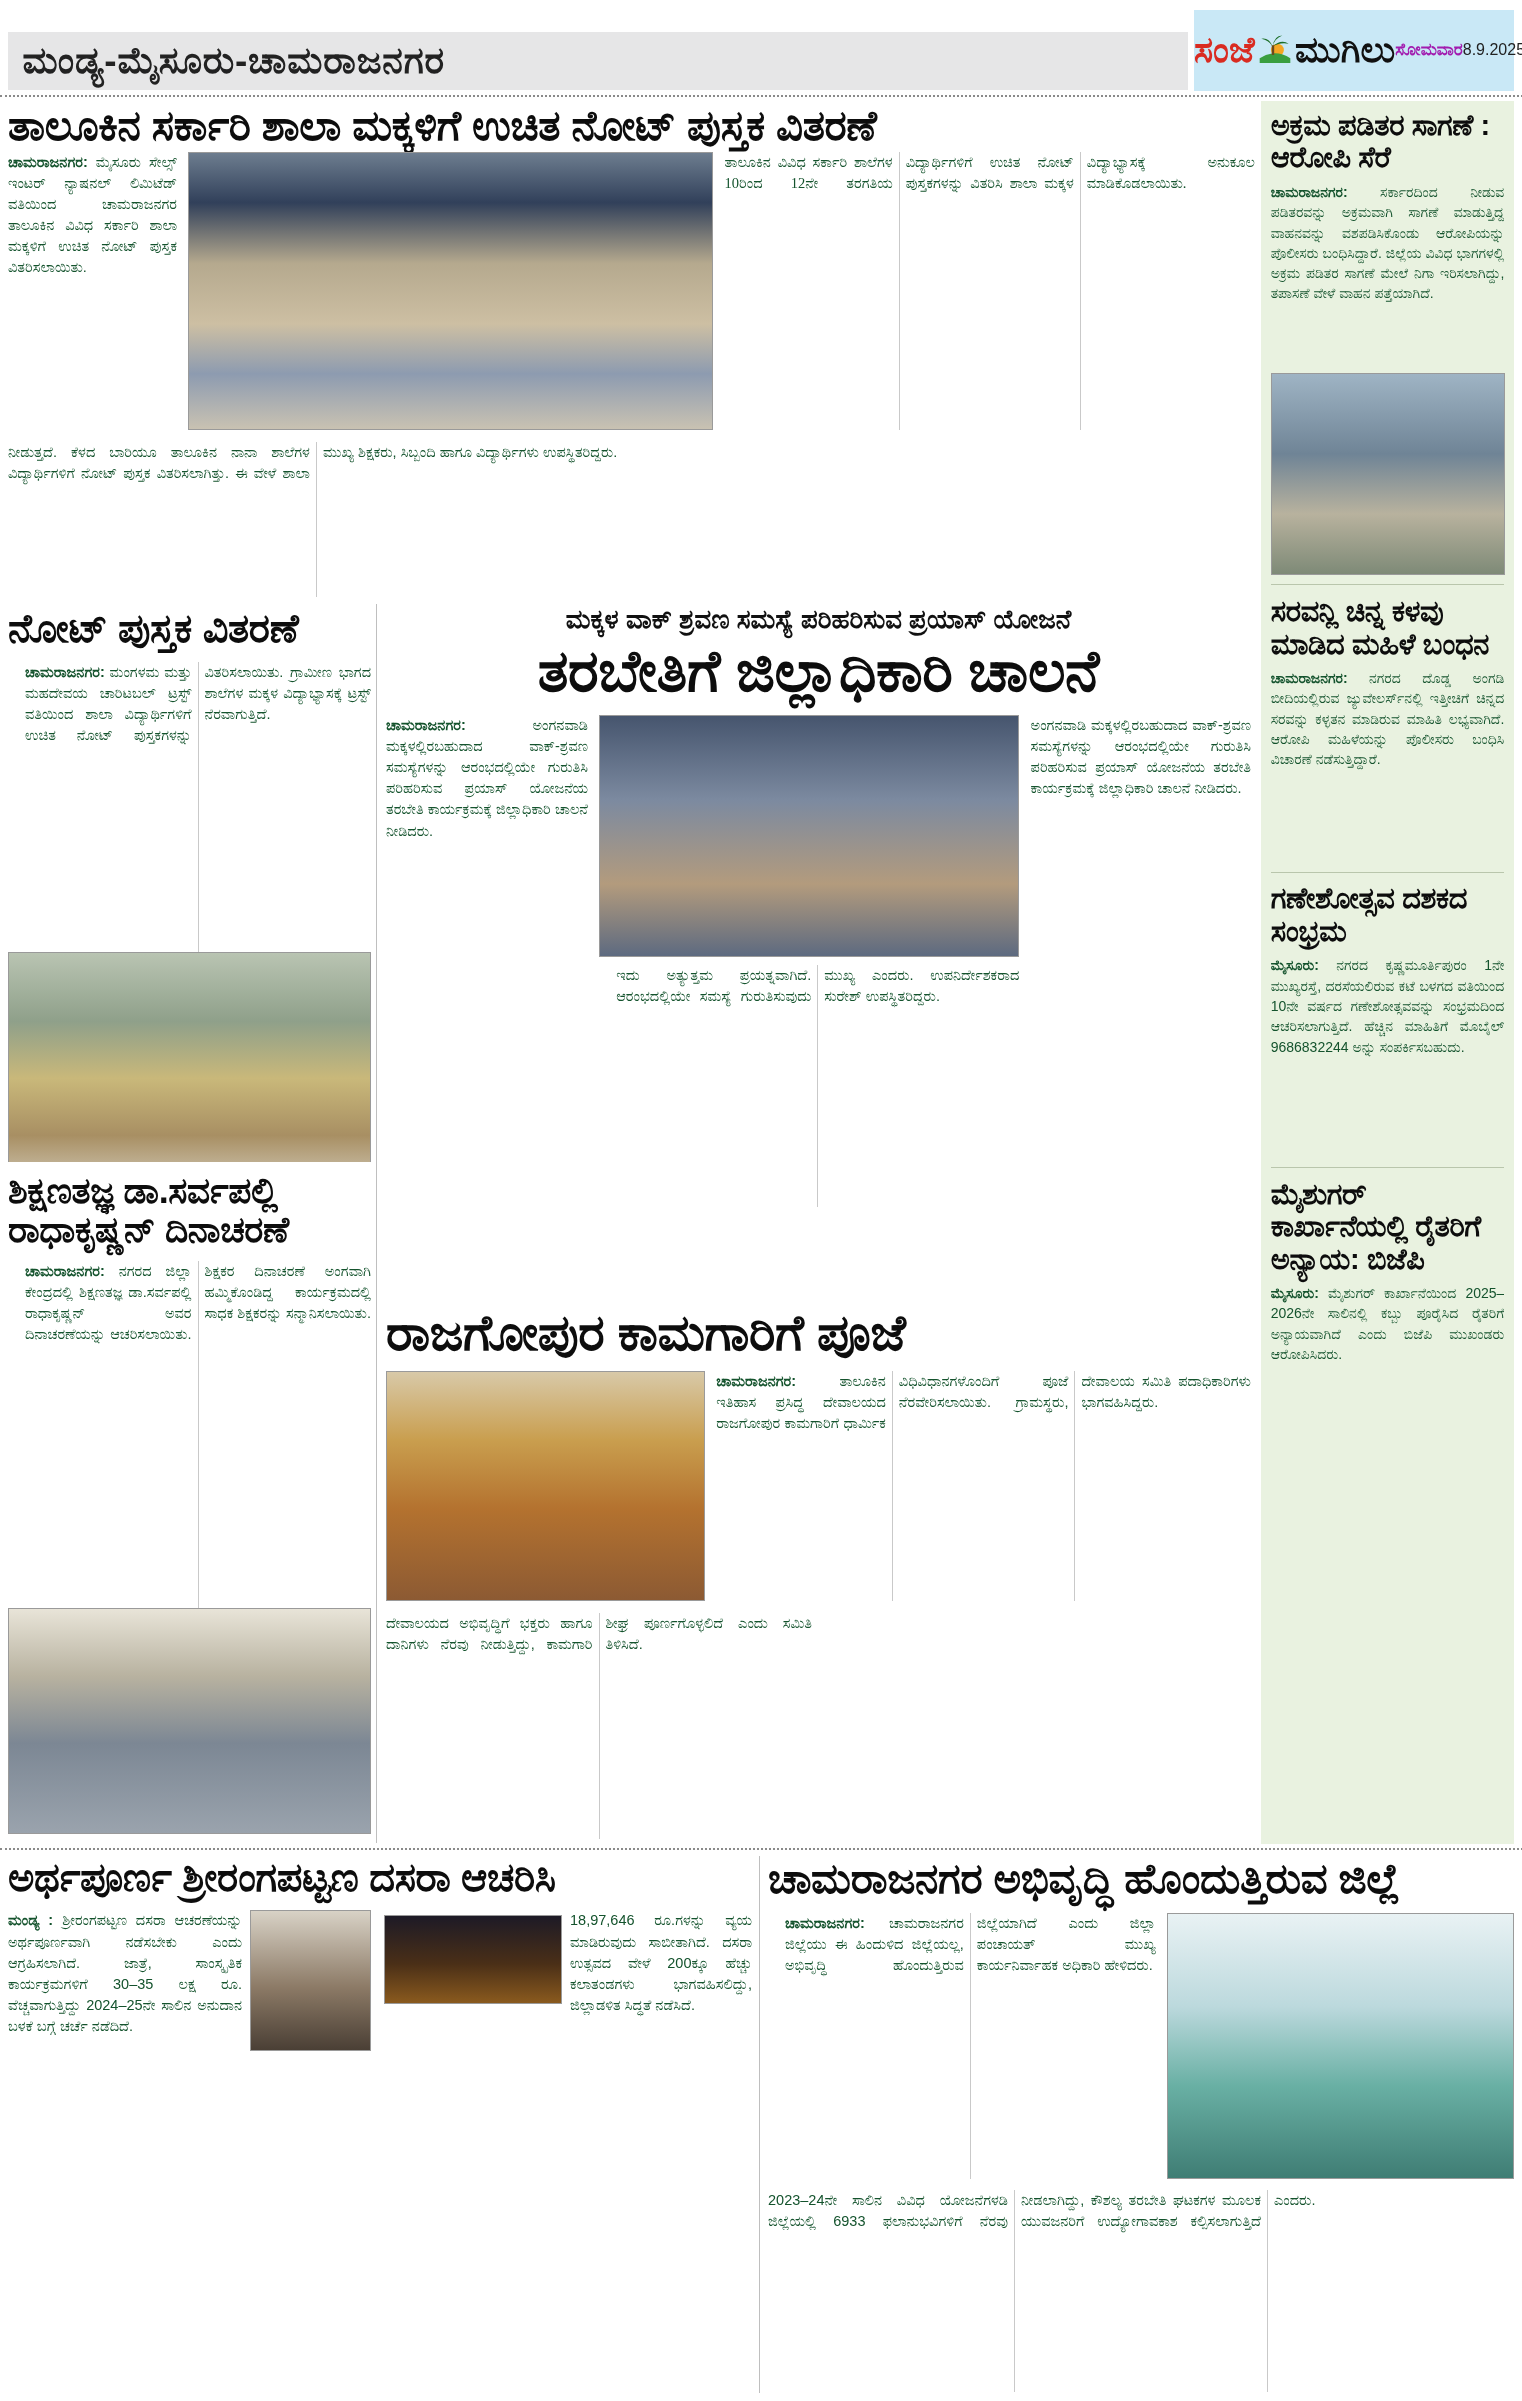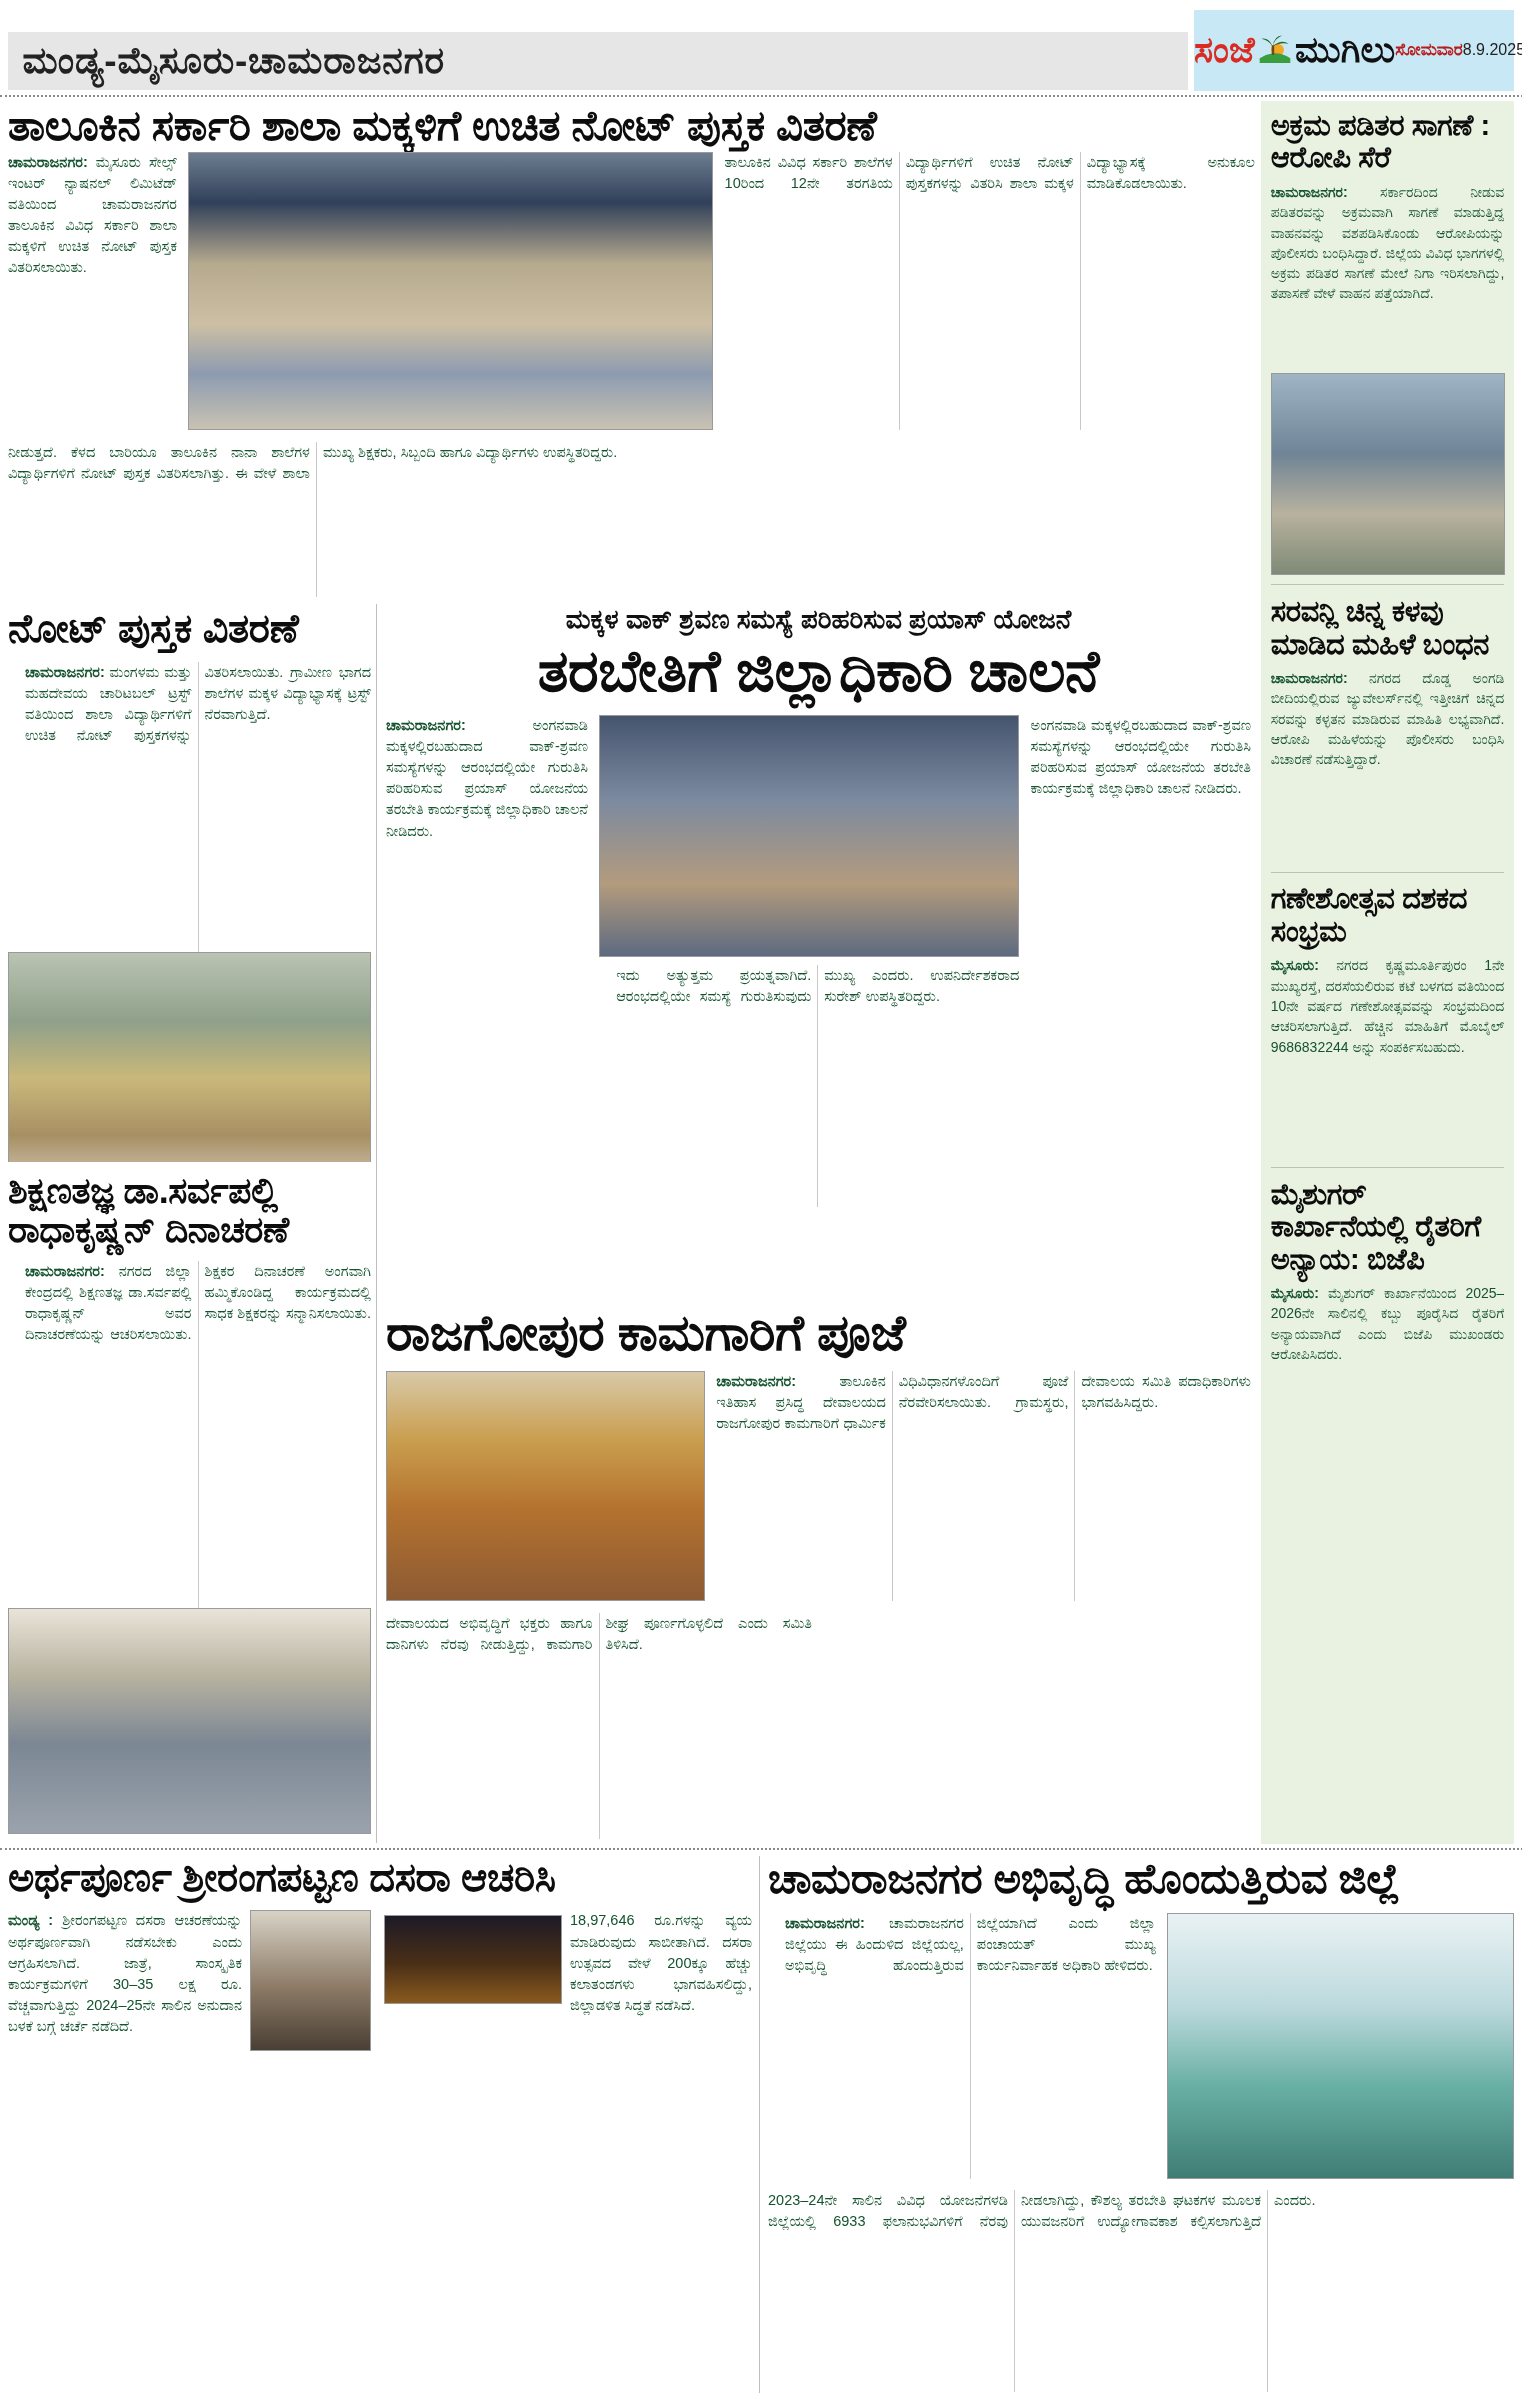--- a/index.html
+++ b/index.html
@@ -12,21 +12,21 @@
     background:#e6e6e7; display:flex; align-items:center; padding-left:14.5px; }
   .region-strip h1 { font-size:37px; font-weight:bold; letter-spacing:0.8px; color:#222; }
   .masthead { position:absolute; left:1194px; top:9.7px; width:320px; height:81px;
     background:#c9e8f6; display:flex; }
   .mast-left { flex:1; display:flex; align-items:center; justify-content:center; }
   .mast-title { display:flex; align-items:center; gap:3.2px; }
   .mast-red { color:#d92b21; font-size:36px; font-weight:bold; }
   .mast-black { color:#111; font-size:36px; font-weight:bold; }
   .mast-rule { width:85%; height:4px; margin:1.6px 0 2.4px 0;
     background:linear-gradient(90deg,#9fd4ee,#1d7fc4,#9fd4ee); border-radius:2.4px; }
-  .mast-day { font-size:17px; font-weight:bold; color:#b91c1c; }
+  .mast-day { font-size:17px; font-weight:bold; color:#a21caf; }
   .mast-date { font-size:16px; color:#222; }
   .mast-divider { width:3.2px; background:#fff; }
   .mast-page-num { width:69px; display:flex; align-items:center; justify-content:center;
     font-family:"Liberation Serif", serif; font-size:74px; color:#111; }
   .dotted-rule { position:absolute; left:0; width:100%; border-top:2.4px dotted #8a8a8a; }
 
   
   .article { position:absolute; overflow:hidden; }
   .headline { font-weight:bold; color:#0d0d0d; line-height:1.08; letter-spacing:-0.4px; }
   .kicker { font-weight:bold; color:#111; }
@@ -91,21 +91,21 @@
   <div class="dotted-rule" style="top:95px;"></div>
 
   <div class="article" style="left:8px; top:103px; width:1247px; height:494px;">
     <div class="headline" style="font-size:42px; margin-bottom:4px;">ತಾಲೂಕಿನ ಸರ್ಕಾರಿ ಶಾಲಾ ಮಕ್ಕಳಿಗೆ ಉಚಿತ ನೋಟ್ ಪುಸ್ತಕ ವಿತರಣೆ</div>
     <div style="display:flex; gap:11.3px;">
       <div class="bodytext" style="width:169px; flex:0 0 auto;">
         <span class="dateline">ಚಾಮರಾಜನಗರ:</span>
         <span>ಮೈಸೂರು ಸೇಲ್ಸ್ ಇಂಟರ್ ನ್ಯಾಷನಲ್ ಲಿಮಿಟೆಡ್ ವತಿಯಿಂದ ಚಾಮರಾಜನಗರ ತಾಲೂಕಿನ ವಿವಿಧ ಸರ್ಕಾರಿ ಶಾಲಾ ಮಕ್ಕಳಿಗೆ ಉಚಿತ ನೋಟ್ ಪುಸ್ತಕ ವಿತರಿಸಲಾಯಿತು.</span>
       </div>
       <div class="photo ph-event" style="width:525px; height:278px; flex:0 0 auto;"></div>
-      <div class="bodytext cols-3" style="flex:1;">
+      <div class="bodytext cols-3" style="flex:1;font-family:Liberation Serif, serif;">
         <span>ತಾಲೂಕಿನ ವಿವಿಧ ಸರ್ಕಾರಿ ಶಾಲೆಗಳ 10ರಿಂದ 12ನೇ ತರಗತಿಯ ವಿದ್ಯಾರ್ಥಿಗಳಿಗೆ ಉಚಿತ ನೋಟ್ ಪುಸ್ತಕಗಳನ್ನು ವಿತರಿಸಿ ಶಾಲಾ ಮಕ್ಕಳ ವಿದ್ಯಾಭ್ಯಾಸಕ್ಕೆ ಅನುಕೂಲ ಮಾಡಿಕೊಡಲಾಯಿತು.</span>
       </div>
     </div>
     <div class="bodytext cols-4" style="margin-top:11.3px; height:186px;">
       <span>ನೀಡುತ್ತದೆ. ಕೆಳದ ಬಾರಿಯೂ ತಾಲೂಕಿನ ನಾನಾ ಶಾಲೆಗಳ ವಿದ್ಯಾರ್ಥಿಗಳಿಗೆ ನೋಟ್ ಪುಸ್ತಕ ವಿತರಿಸಲಾಗಿತ್ತು. ಈ ವೇಳೆ ಶಾಲಾ ಮುಖ್ಯ ಶಿಕ್ಷಕರು, ಸಿಬ್ಬಂದಿ ಹಾಗೂ ವಿದ್ಯಾರ್ಥಿಗಳು ಉಪಸ್ಥಿತರಿದ್ದರು.</span>
     </div>
   </div>
 
   <div class="article" style="left:8px; top:604px; width:363px; height:558px;">
     <div class="headline" style="font-size:40px; margin:3.2px 0 11.3px 0;">ನೋಟ್ ಪುಸ್ತಕ ವಿತರಣೆ</div>

